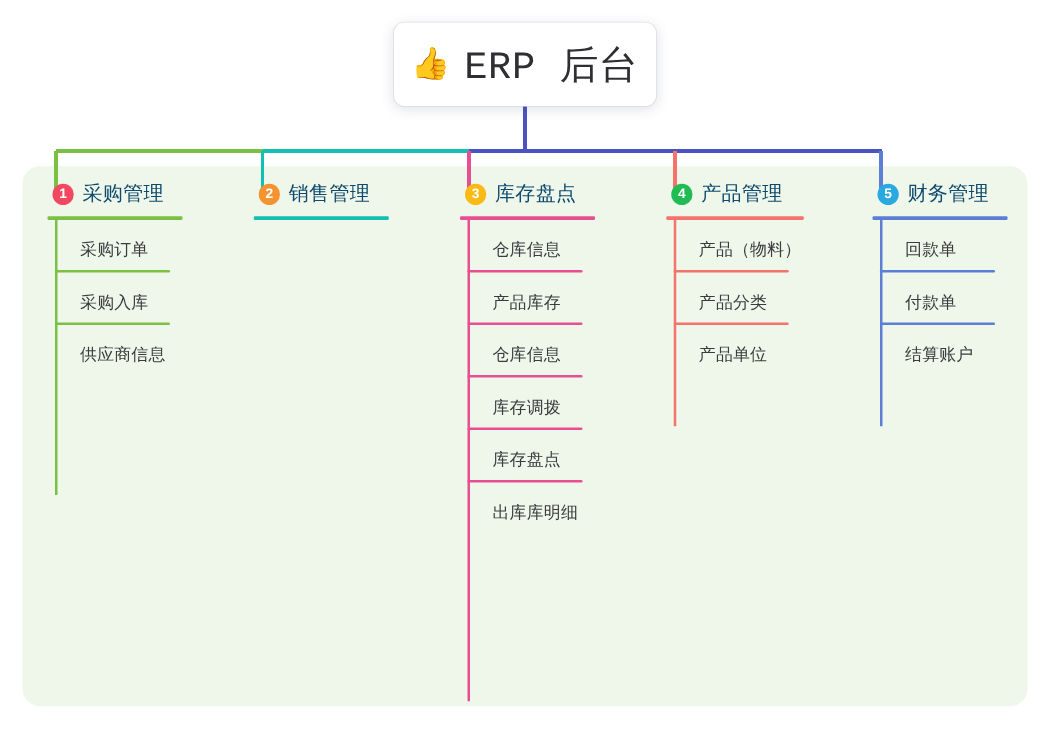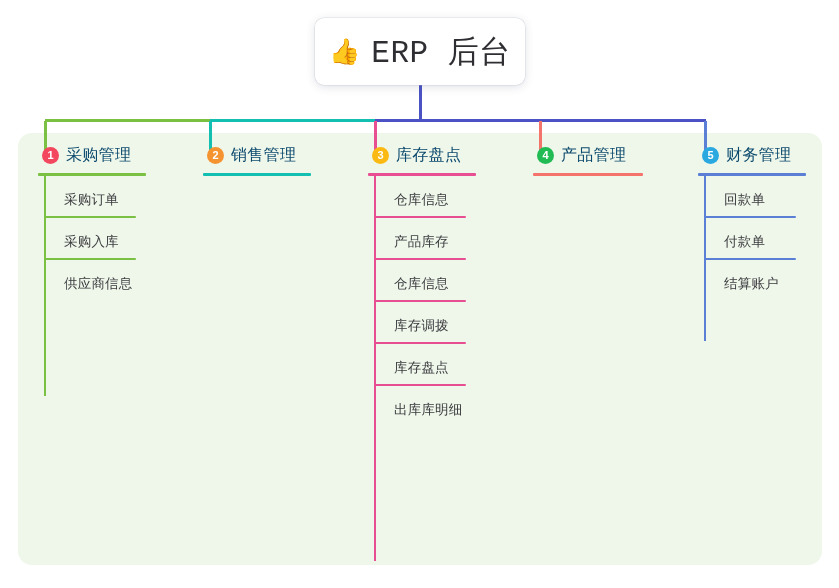--- a/index.html
+++ b/index.html
@@ -232,20 +232,34 @@
             <span class="item-label">出库库明细</span>
           </div>
         </div>
       </div>
       <div class="column" style="left: 533px;">
         <div class="col-head">
           <span class="badge" style="background: rgb(33, 187, 84);">4</span>
           <span class="col-title">产品管理</span>
         </div>
         <div class="col-underline" style="background: rgb(244, 115, 107); width: 110px;"></div>
+        <div class="items">
+          <div class="spine" style="background: rgb(244, 115, 107); height: 165px;"></div>
+          <div class="item">
+            <span class="item-label">产品（物料）</span>
+            <div class="item-rule" style="background: rgb(244, 115, 107);"></div>
+          </div>
+          <div class="item">
+            <span class="item-label">产品分类</span>
+            <div class="item-rule" style="background: rgb(244, 115, 107);"></div>
+          </div>
+          <div class="item last">
+            <span class="item-label">产品单位</span>
+          </div>
+        </div>
       </div>
       <div class="column" style="left: 698px;">
         <div class="col-head">
           <span class="badge" style="background: rgb(42, 168, 224);">5</span>
           <span class="col-title">财务管理</span>
         </div>
         <div class="col-underline" style="background: rgb(92, 127, 214); width: 108px;"></div>
         <div class="items">
           <div class="spine" style="background: rgb(92, 127, 214); height: 165px;"></div>
           <div class="item">

